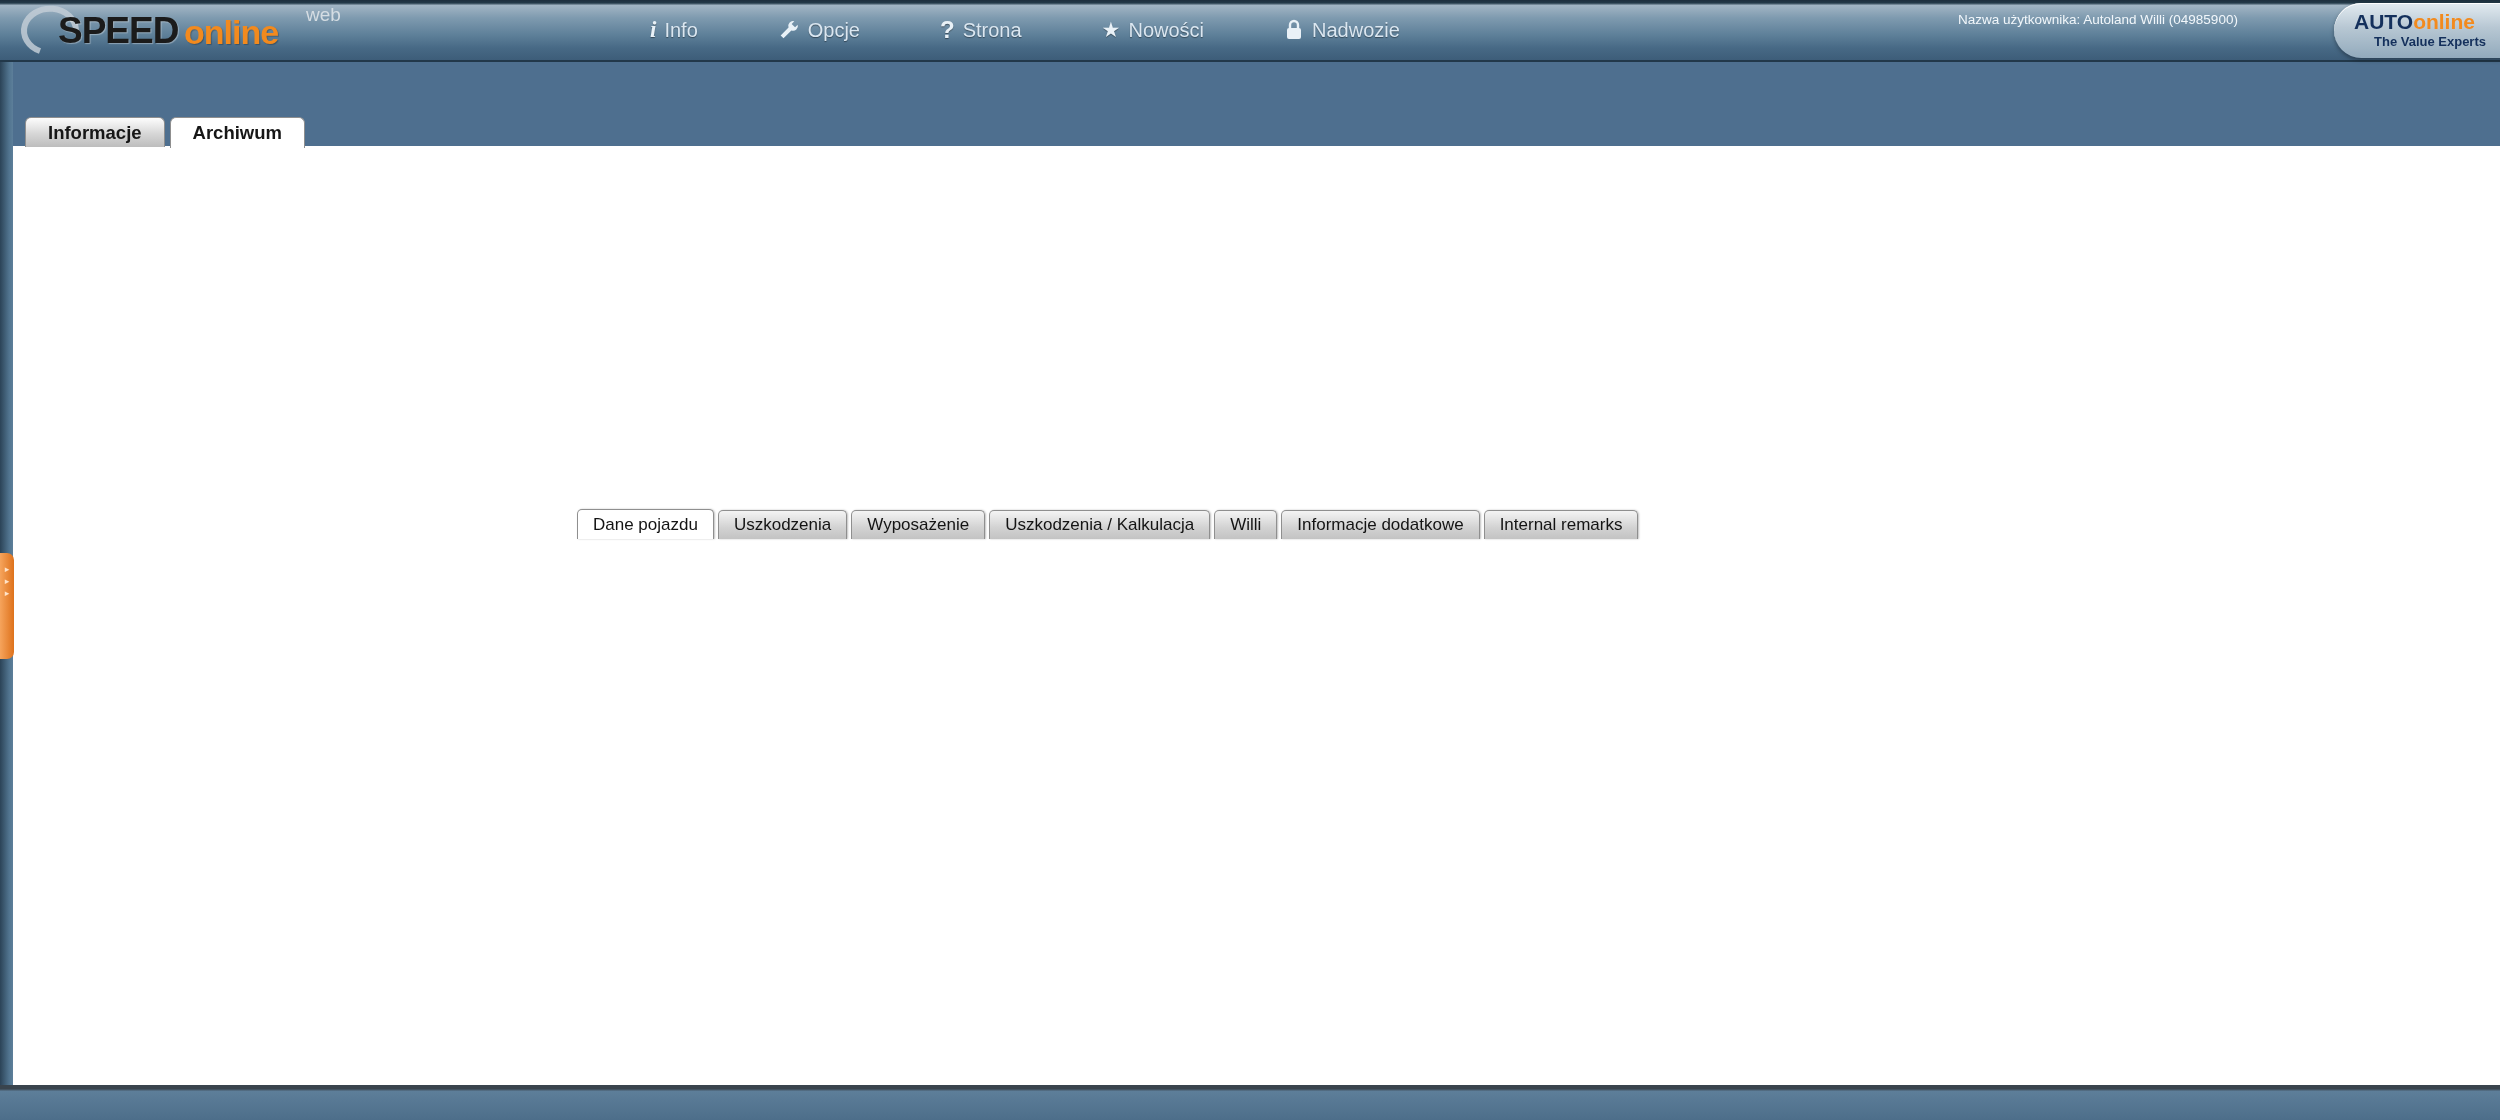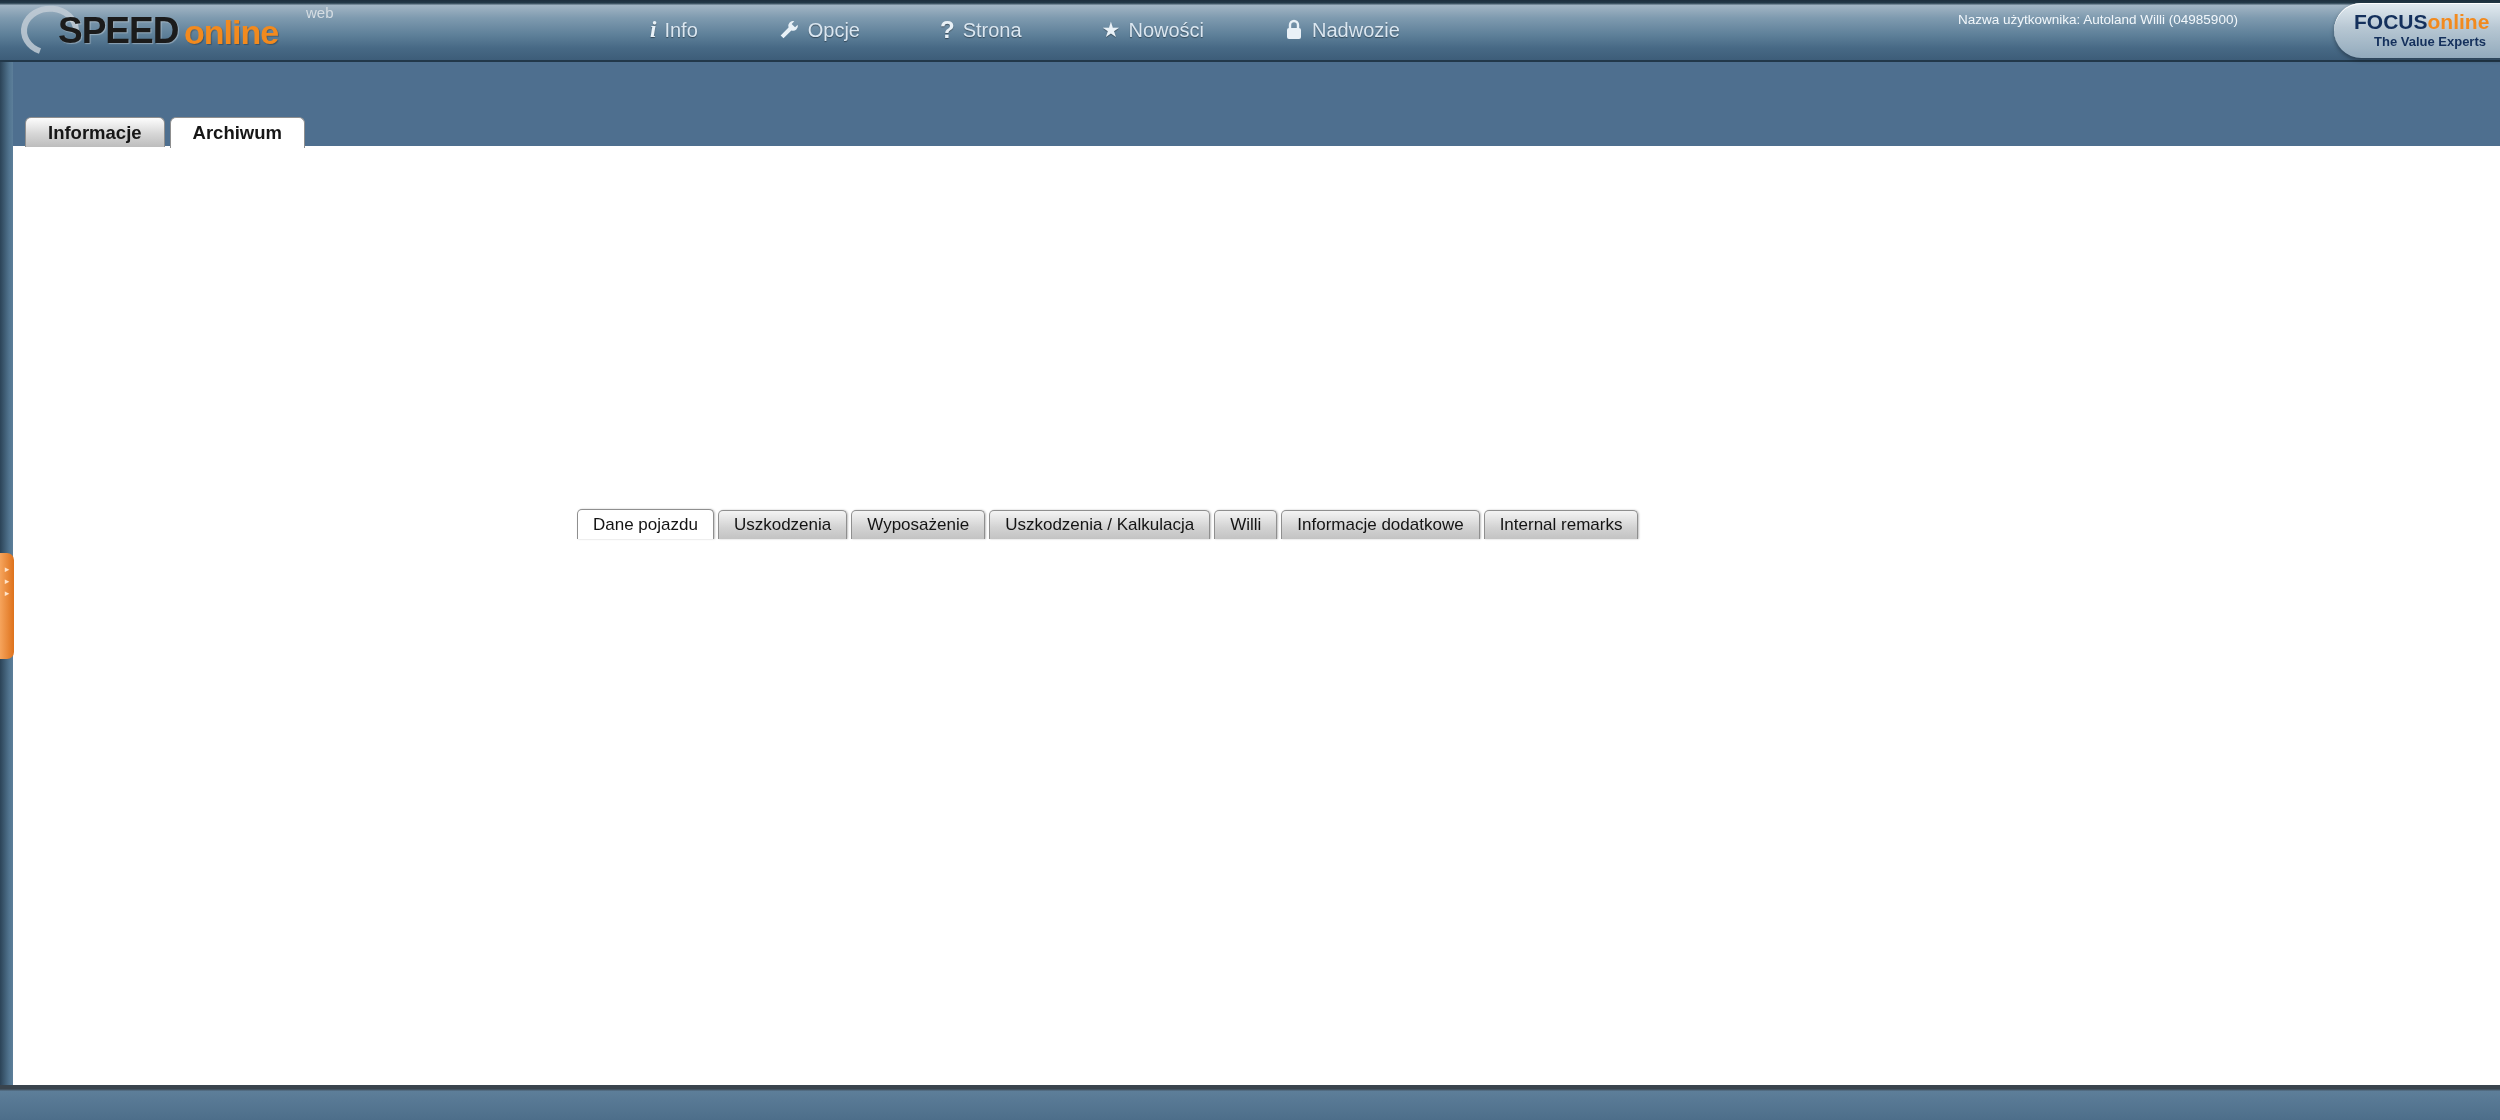--- a/index.html
+++ b/index.html
@@ -9,21 +9,21 @@
 
   
   #topbar { position:absolute; left:0; top:0; width:2500px; height:62px;
     background:linear-gradient(180deg,#1e2f3d 0%,#243razor 0,#243a49 5%,#a2b5c4 9%,#7e9aaf 30%,#5e8099 58%,#47698519 0,#476985 80%,#3d5d79 100%);
     background:linear-gradient(180deg,#1e2f3d 0%,#243a49 5%,#a2b5c4 9%,#7e9aaf 30%,#5e8099 58%,#476985 80%,#3d5d79 100%);
     border-bottom:2px solid #22384a; }
   #logo { position:absolute; left:24px; top:4px; height:54px; }
   #logo .swoosh { position:absolute; left:-6px; top:0px; }
   #logo .speed { position:absolute; left:34px; top:6px; font-size:37px; font-weight:bold; letter-spacing:-1px; color:#1b1b1b; text-shadow:1px 1px 1px rgba(255,255,255,.35); }
   #logo .online { position:absolute; left:160px; top:9px; font-size:34px; font-weight:bold; letter-spacing:-1px; color:#f28a1e; text-shadow:1px 1px 1px rgba(0,0,0,.25); }
-  #logo .web { position:absolute; left:282px; top:0px; font-size:15px; color:#d5dde3; }
+  #logo .web { position:absolute; left:282px; top:0px; font-size:19px; color:#d5dde3; }
   #mainnav { position:absolute; left:650px; top:16px; display:flex; gap:80px; align-items:center; }
   .navitem { display:flex; align-items:center; gap:8px; color:#dbe7f1; font-size:20px; cursor:pointer; text-shadow:0 1px 1px rgba(0,0,0,.4); }
   .navglyph { font-size:21px; color:#e9f1f7; }
   .navglyph.serifi { font-family:"Liberation Serif",serif; font-style:italic; font-weight:bold; font-size:23px; }
   #username { position:absolute; left:1958px; top:12px; width:300px; font-size:13.5px; color:#f2f7fb; white-space:nowrap; }
   #brandpill { position:absolute; left:2334px; top:3px; width:182px; height:55px; border-radius:28px 0 0 28px;
     background:linear-gradient(180deg,#e3ebf1,#b7c7d3 45%,#92aabc); box-shadow:0 2px 4px rgba(0,0,0,.35), inset 0 1px 0 #fff; padding:7px 0 0 20px; }
   #brandpill .l1 { font-size:21px; font-weight:bold; white-space:nowrap; }
   #brandpill .auto { color:#14305c; } #brandpill .online { color:#f28a1e; }
   #brandpill .l2 { font-size:13px; font-weight:bold; color:#14305c; margin-left:20px; white-space:nowrap; }
@@ -150,21 +150,21 @@
           <path d="M6 9 V6 a4 4 0 0 1 8 0 V9" stroke="#e9f1f7" stroke-width="2.4" fill="none"></path>
         </svg>
         <span>Nadwozie</span>
       </div>
     </nav>
 
     <div id="username">Nazwa użytkownika: Autoland Willi (04985900)</div>
 
     <div id="brandpill">
       <div class="l1">
-        <span class="auto">FOCUS</span><span class="online">online</span>
+        <span class="auto">AUTO</span><span class="online">online</span>
       </div>
       <div class="l2">The Value Experts</div>
     </div>
   </header>
 
   <div id="edgestrip"></div>
 
   <div id="maintabs">
     <div class="mtab">
       <span>Informacje</span>

